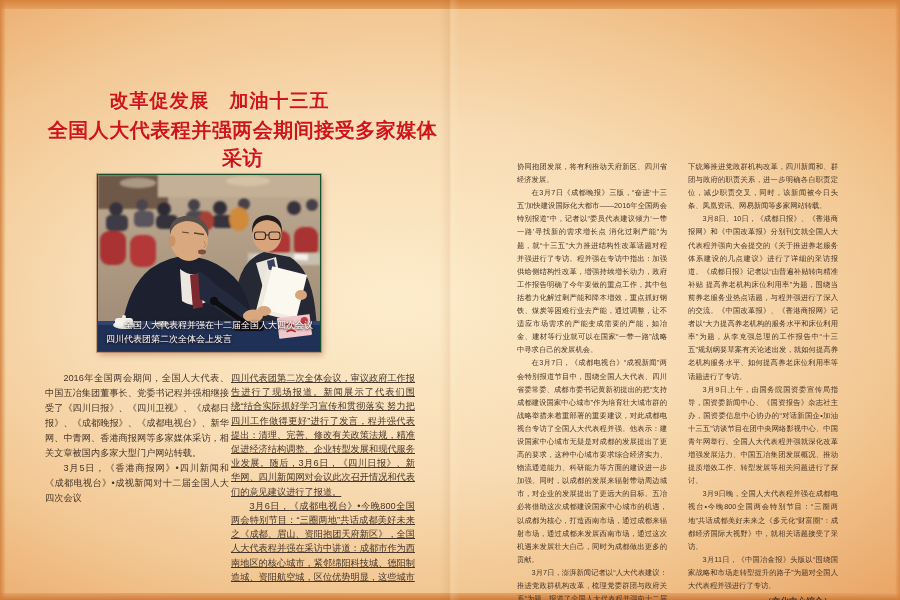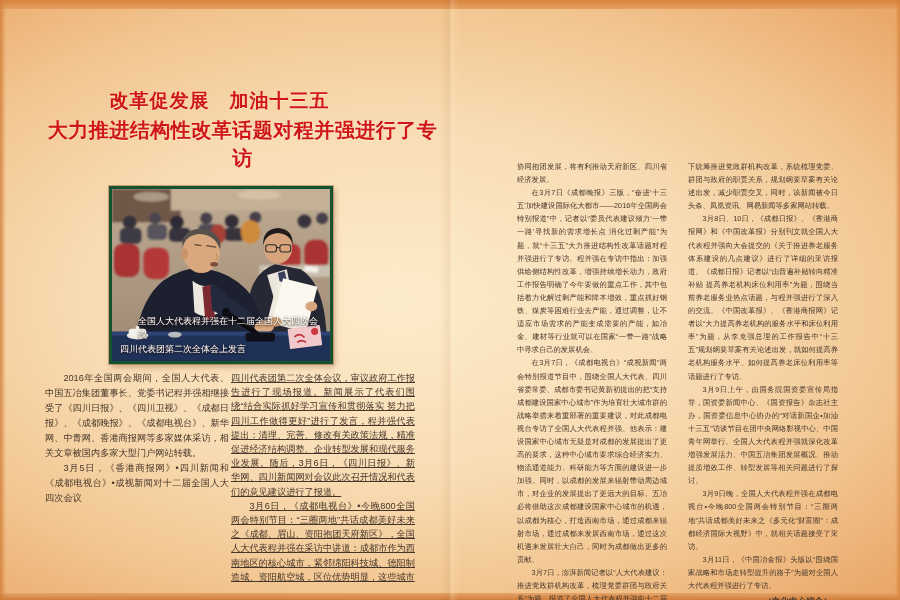--- a/index.html
+++ b/index.html
@@ -20,22 +20,22 @@
   .fold {
     position:absolute; top:0; bottom:0; left:440px; width:20px;
     background:linear-gradient(to right, rgba(160,90,35,0), rgba(160,90,35,.10) 45%, rgba(255,240,210,.18) 58%, rgba(160,90,35,0) 100%);
   }
 
   .title { position:absolute; left:40px; top:88px; width:405px; color:#d01518;
            text-shadow:0 1px 0 rgba(255,250,235,.45); font-weight:bold; }
   .title .t1 { font-size:19px; letter-spacing:1px; text-align:center; padding-right:46px; line-height:26px; }
   .title .t2 { font-size:20px; letter-spacing:0.5px; text-align:center; line-height:28px; margin-top:2px; }
 
-  .photo { position:absolute; left:93px; top:170px; width:224px; height:178px; margin:16px;
-           border:3px solid #14532d; box-sizing:border-box; background:#9c8773;
+  .photo { position:absolute; left:93px; top:170px; width:224px; height:178px; margin:4px;
+           border:1px solid #14532d; box-sizing:border-box; background:#9c8773;
            box-shadow:0 0 0 1px rgba(120,60,35,.35), 2px 3px 6px rgba(120,60,30,.35); }
   .photo svg { display:block; width:100%; height:100%; }
   .cap { position:absolute; left:8px; bottom:5px; right:6px; color:#ffffff;
          font-size:9px; line-height:14px; text-shadow:0 1px 2px rgba(40,20,10,.9), 0 0 3px rgba(40,20,10,.6); }
   .cap .cap1 { padding-left:18px; }
 
   .col { position:absolute; color:#46362a; text-align:justify; }
   .col p { margin:0; text-indent:2em; }
   .col.cont p:first-child { text-indent:0; }
 
@@ -55,21 +55,21 @@
 <div class="spread">
   <div class="bg"></div>
   <div class="edge top"></div>
   <div class="edge bottom"></div>
   <div class="edge left"></div>
   <div class="edge right"></div>
   <div class="fold"></div>
 
   <div class="title">
     <div class="t1">改革促发展　加油十三五</div>
-    <div class="t2">大力推进结构性改革话题对程并强进行了专访</div>
+    <div class="t2">全国人大代表程并强两会期间接受多家媒体采访</div>
   </div>
 
   <figure class="photo">
     <svg viewBox="0 0 222 176" preserveAspectRatio="none">
       <defs>
         <filter id="blur1">
             <feGaussianBlur stdDeviation="1.3"></feGaussianBlur>
           </filter>
         <linearGradient id="wall" x1="0" y1="0" x2="0" y2="1">
           <stop offset="0" stop-color="#bfab92"></stop>
@@ -171,21 +171,21 @@
     <div class="col cont">
         <p>协同抱团发展，将有利推动天府新区、四川省经济发展。</p>
         <p>在3月7日《成都晚报》三版，“奋进‘十三五’加快建设国际化大都市——2016年全国两会特别报道”中，记者以“委员代表建议倾力‘一带一路’寻找新的需求增长点 消化过剩产能”为题，就“十三五”大力推进结构性改革话题对程并强进行了专访。程并强在专访中指出：加强供给侧结构性改革，增强持续增长动力，政府工作报告明确了今年要做的重点工作，其中包括着力化解过剩产能和降本增效，重点抓好钢铁、煤炭等困难行业去产能，通过调整，让不适应市场需求的产能变成需要的产能，如冶金、建材等行业就可以在国家“一带一路”战略中寻求自己的发展机会。</p>
         <p>在3月7日，《成都电视台》“成视新闻”两会特别报道节目中，围绕全国人大代表、四川省委常委、成都市委书记黄新初提出的把“支持成都建设国家中心城市”作为培育壮大城市群的战略举措来着重部署的重要建议，对此成都电视台专访了全国人大代表程并强。他表示：建设国家中心城市无疑是对成都的发展提出了更高的要求，这种中心城市要求综合经济实力、物流通道能力、科研能力等方面的建设进一步加强。同时，以成都的发展来辐射带动周边城市，对企业的发展提出了更远大的目标。五冶必将借助这次成都建设国家中心城市的机遇，以成都为核心，打造西南市场，通过成都来辐射市场，通过成都来发展西南市场，通过这次机遇来发展壮大自己，同时为成都做出更多的贡献。</p>
         <p>3月7日，澎湃新闻记者以“人大代表建议：推进党政群机构改革，梳理党委群团与政府关系”为题，报道了全国人大代表程并强向十二届全国人大四次会议提出的建议：自上而</p>
       </div>
   </div>
 
   <div class="r2wrap">
     <div class="col cont">
-        <p>下统筹推进党政群机构改革，系统梳理党委、群团与政府的职责关系，规划纲要草案有关论述出发，减少职责交叉，同时，该新闻被今日头条、凤凰资讯、网易新闻等多家网站转载。</p>
+        <p>下统筹推进党政群机构改革，四川新闻和、群团与政府的职责关系，进一步明确各自职责定位，减少职责交叉，同时，该新闻被今日头条、凤凰资讯、网易新闻等多家网站转载。</p>
         <p>3月8日、10日，《成都日报》、《香港商报网》和《中国改革报》分别刊文就全国人大代表程并强向大会提交的《关于推进养老服务体系建设的几点建议》进行了详细的采访报道。《成都日报》记者以“由普遍补贴转向精准补贴 提高养老机构床位利用率”为题，围绕当前养老服务业热点话题，与程并强进行了深入的交流。《中国改革报》、《香港商报网》记者以“大力提高养老机构的服务水平和床位利用率”为题，从李克强总理的工作报告中“十三五”规划纲要草案有关论述出发，就如何提高养老机构服务水平、如何提高养老床位利用率等话题进行了专访。</p>
         <p>3月9日上午，由国务院国资委宣传局指导，国资委新闻中心、《国资报告》杂志社主办，国资委信息中心协办的“对话新国企•加油十三五”访谈节目在团中央网络影视中心、中国青年网举行。全国人大代表程并强就深化改革增强发展活力、中国五冶集团发展概况、推动提质增效工作、转型发展等相关问题进行了探讨。</p>
         <p>3月9日晚，全国人大代表程并强在成都电视台•今晚800全国两会特别节目：“三圈两地”共话成都美好未来之《多元化“财富圈”：成都经济国际大视野》中，就相关话题接受了采访。</p>
         <p>3月11日，《中国冶金报》头版以“围绕国家战略和市场走转型提升的路子”为题对全国人大代表程并强进行了专访。</p>
       </div>
     <div class="byline">（文化中心综合）</div>
   </div>
 </div>
 
 </body></html>

